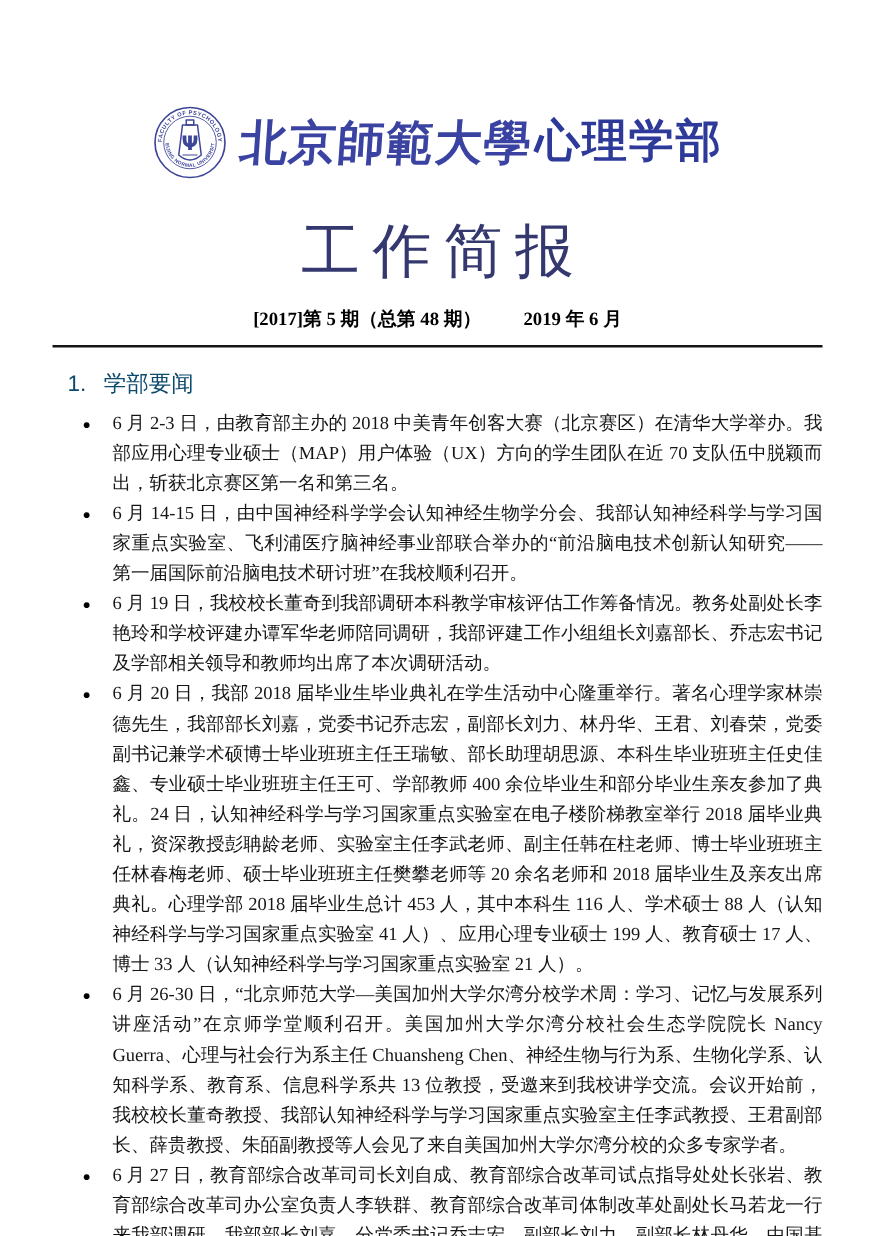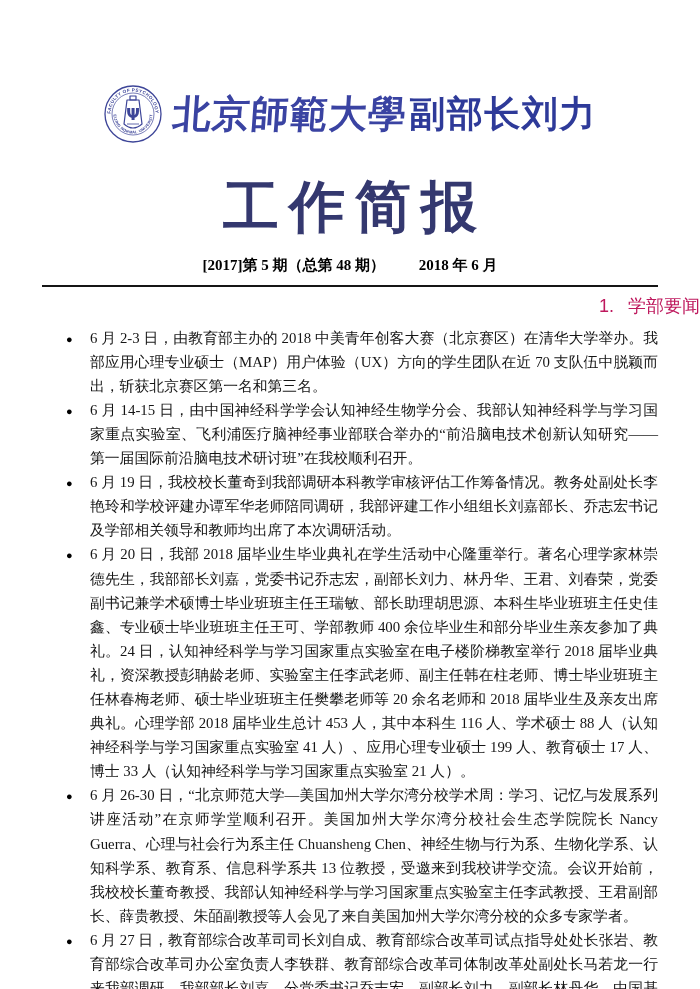--- a/index.html
+++ b/index.html
@@ -30,33 +30,33 @@
     transform:skewX(-4deg);letter-spacing:1px;line-height:1;
   }
   .wm-bold{
     display:inline-block;
     font-family:"DejaVu Sans",sans-serif;
     font-size:36px;font-weight:900;color:#2e3a99;
     letter-spacing:1.5px;line-height:1;margin-left:2px;
   }
   .title{
     margin:34px 0 0;line-height:1;
-    font-size:56px;font-weight:700;color:#34386f;
+    font-size:47px;font-weight:400;color:#34386f;
     letter-spacing:10px;text-indent:10px;
     font-family:"Liberation Serif",serif;
   }
   .issue-line{margin-top:21px;font-size:15px;font-weight:700;color:#000;line-height:1.2;}
   .issue-line .date{margin-left:30px;}
   
   .rule{margin:11px 42px 0;border:none;border-top:2.6px solid #151515;height:0;}
   
   .sec-head{
-    margin:9px 0 0 54px;text-align:right;line-height:1.2;
+    margin:19px 0 0 54px;text-align:left;line-height:1.2;
     font-family:"Liberation Sans",sans-serif;font-weight:500;
-    font-size:18px;color:#be185d;
+    font-size:18px;color:#0c4a6e;
   }
   .sec-head .sec-title{margin-left:9px;}
   .news{
     list-style:none;margin:8px 42px 0 90px;padding:0;
     text-align:justify;
     font-size:14.8px;line-height:24.1px;color:#151515;
   }
   .news .item{position:relative;margin:0;padding:0;}
   .news .marker{position:absolute;left:-24px;top:1px;font-size:11px;color:#000;}
 </style>
@@ -80,29 +80,29 @@
         <text class="seal-arc-text small">
           <textPath href="#arcBottom" startOffset="50%" text-anchor="middle">BEIJING NORMAL UNIVERSITY</textPath>
         </text>
         <path class="seal-bell" d="M27,12 h6 v4 h-6 z"></path>
         <path class="seal-bell" d="M24,16 L36,16 L39,40 Q34.5,44 30,44 Q25.5,44 21,40 Z"></path>
         <path class="seal-line" d="M24,40 h12"></path>
         <text class="seal-psi" x="30" y="36" text-anchor="middle">Ψ</text>
       </svg>
       <div class="wordmark">
         <span class="wm-script">北京師範大學</span>
-        <span class="wm-bold">副部长刘力</span>
+        <span class="wm-bold">心理学部</span>
       </div>
     </div>
 
     <h1 class="title">工作简报</h1>
 
     <div class="issue-line">
       <span class="issue">[2017]第 5 期（总第 48 期）</span>
-      <span class="date">2018 年 6 月</span>
+      <span class="date">2019 年 6 月</span>
     </div>
   </header>
 
   <hr class="rule">
 
   <section>
     <h2 class="sec-head">
       <span class="sec-num">1.</span>
       <span class="sec-title">学部要闻</span>
     </h2>

